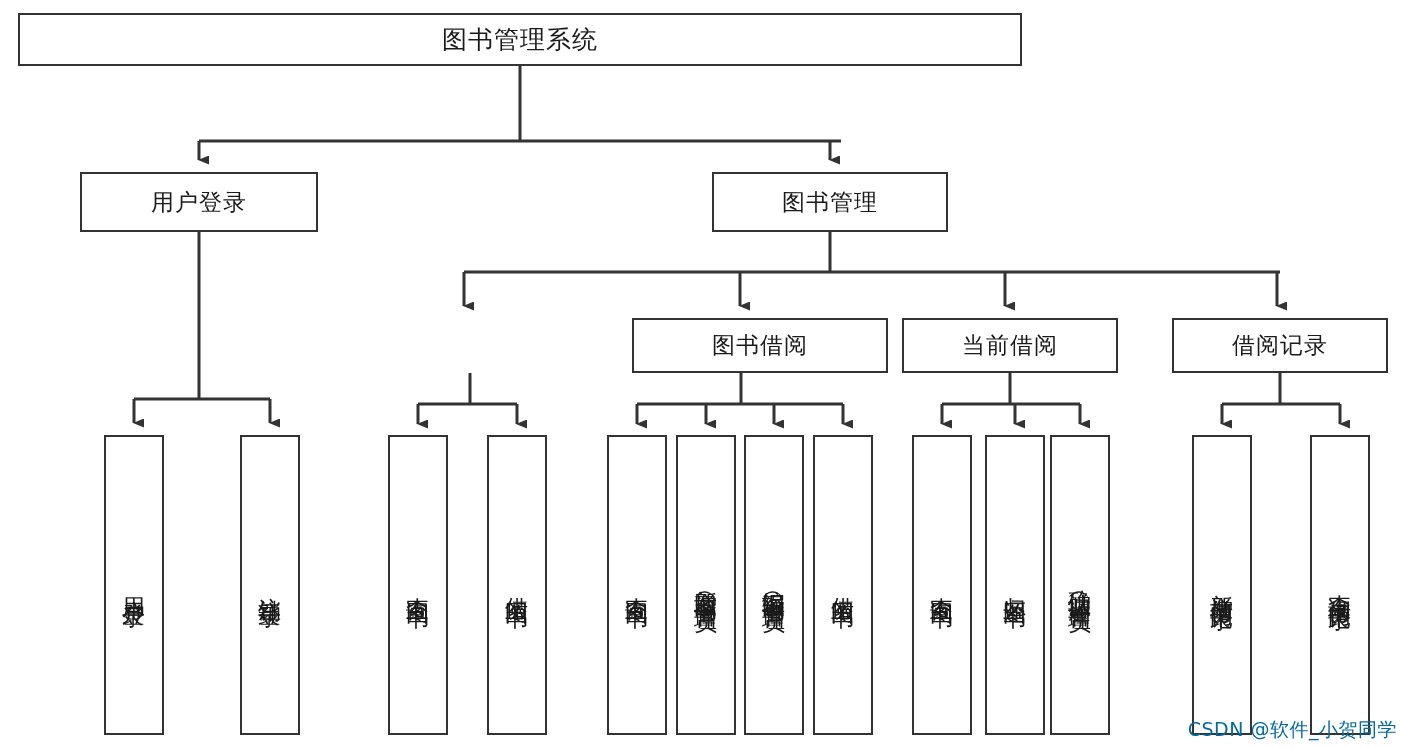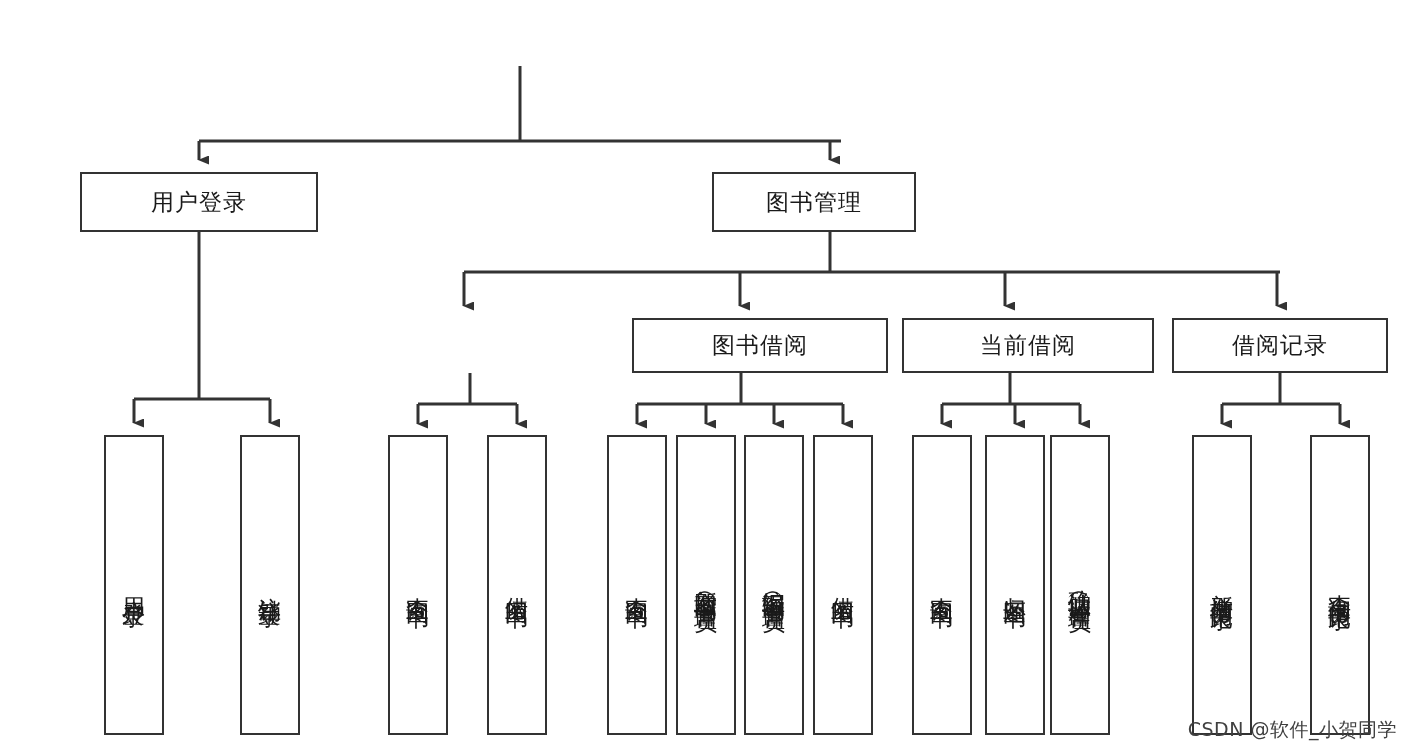--- a/index.html
+++ b/index.html
@@ -53,21 +53,21 @@
     line-height: 1.05;
   }
   .node.root {
     font-size: 25px;
   }
   .watermark {
     position: absolute;
     right: 8px;
     bottom: 4px;
     font-size: 19px;
-    color: #404040;
+    color: #0369a1;
     letter-spacing: 0.5px;
     white-space: nowrap;
   }
 </style>
 </head>
 <body>
 
 <div id="canvas">
 
   <svg class="connectors" viewBox="0 0 1405 747" xmlns="http://www.w3.org/2000/svg">
@@ -113,32 +113,35 @@
       <path d="M1015,404 L1015,424" marker-end="url(#arrowhead)"></path>
       <path d="M1080,404 L1080,424" marker-end="url(#arrowhead)"></path>
 
       <path d="M1280,373 L1280,404"></path>
       <path d="M1222,404 L1340,404"></path>
       <path d="M1222,404 L1222,424" marker-end="url(#arrowhead)"></path>
       <path d="M1340,404 L1340,424" marker-end="url(#arrowhead)"></path>
     </g>
   </svg>
 
+  <div class="node horiz root" style="left:18px; top:13px; width:1004px; height:53px;">
+    <span class="nlabel">图书管理系统</span>
+  </div>
 
   <div class="node horiz" style="left:80px; top:172px; width:238px; height:60px;">
     <span class="nlabel">用户登录</span>
   </div>
-  <div class="node horiz" style="left:712px; top:172px; width:204px; height:60px;">
+  <div class="node horiz" style="left:712px; top:172px; width:236px; height:60px;">
     <span class="nlabel">图书管理</span>
   </div>
 
   <div class="node horiz" style="left:632px; top:318px; width:256px; height:55px;">
     <span class="nlabel">图书借阅</span>
   </div>
-  <div class="node horiz" style="left:902px; top:318px; width:252px; height:55px;">
+  <div class="node horiz" style="left:902px; top:318px; width:216px; height:55px;">
     <span class="nlabel">当前借阅</span>
   </div>
   <div class="node horiz" style="left:1172px; top:318px; width:216px; height:55px;">
     <span class="nlabel">借阅记录</span>
   </div>
 
   <div class="node vert" style="left:104px; top:435px; width:60px; height:300px;">
     <span class="nlabel">用户登录</span>
   </div>
   <div class="node vert" style="left:240px; top:435px; width:60px; height:300px;">

